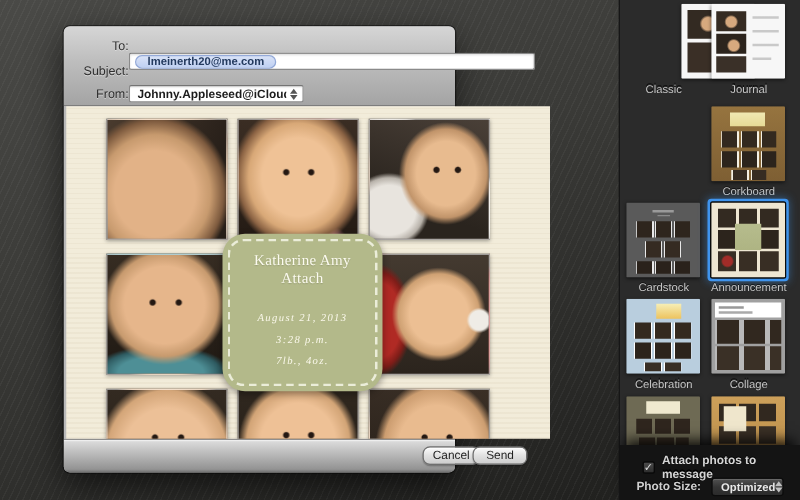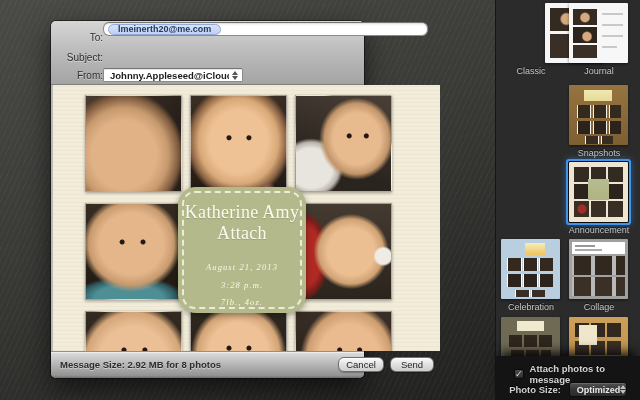--- a/index.html
+++ b/index.html
@@ -115,21 +115,21 @@
     background:#b3b98a; border-radius:18px;
     box-shadow:0 2px 6px rgba(0,0,0,.35);
     text-align:center; color:#fcfbf0;
   }
   .a-card::before {
     content:""; position:absolute; inset:4px;
     border:2px dashed rgba(252,251,240,.78); border-radius:13px;
   }
   .a-name {
     position:relative; margin-top:15px;
-    font-family:"Liberation Serif", serif; font-size:18px; line-height:1.15;
+    font-family:"Liberation Serif", serif; font-size:12px; line-height:1.15;
     letter-spacing:.3px; text-shadow:0 1px 1px rgba(0,0,0,.15);
   }
   .a-details {
     position:relative; margin-top:16px;
     font-family:"Liberation Serif", serif; font-style:italic;
     font-size:8.5px; line-height:2.05; letter-spacing:1.1px; color:#faf8ea;
   }
 
   
   .status-bar {
@@ -145,21 +145,21 @@
   }
   .bar-btn {
     position:absolute; top:5px; height:15px; border-radius:6px;
     background:linear-gradient(#fdfdfd,#e3e3e3 45%, #cdcdcd);
     border:1px solid #6f6f6f;
     font-size:9.5px; color:#1f1f1f; text-align:center; line-height:13px;
     box-shadow:inset 0 1px 0 rgba(255,255,255,.6), 0 1px 1px rgba(0,0,0,.25);
     cursor:default;
   }
   .btn-cancel { left:287px; width:46px; }
-  .btn-send  { left:339px; width:44px; }
+  .btn-send  { left:327px; width:44px; }
 
   
   .sidebar {
     position:absolute; left:495px; top:0; width:145px; height:400px;
     background:#2b2b2b; border-left:1px solid #161616;
   }
   .thumb-cell { position:absolute; width:60px; }
   .thumb {
     width:59px; height:60px; border-radius:1px;
     box-shadow:0 1px 3px rgba(0,0,0,.5);
@@ -264,21 +264,21 @@
   .tri-up.light { border-bottom-color:#c0c0c0; }
   .tri-down.light { border-top-color:#c0c0c0; }
 </style>
 </head>
 <body>
 
 <div class="window">
 
   <div class="form-area">
     <div class="form-label" style="left:8px; top:11px;">To:</div>
-    <div class="field" style="left:52px; top:1px; width:325px; height:14px;border-radius:6px;">
+    <div class="field" style="left:52px; top:21px; width:325px; height:14px;">
       <div class="token">lmeinerth20@me.com</div>
     </div>
 
     <div class="form-label" style="left:8px; top:31px;">Subject:</div>
 
     <div class="form-label" style="left:8px; top:49px;">From:</div>
     <div class="popup" style="left:52px; top:47px; width:140px; height:14px;">
       <span class="popup-text">Johnny.Appleseed@iCloud.com</span>
       <span class="stepper">
           <span class="tri-up"></span>
@@ -304,42 +304,45 @@
       </div>
       <div class="a-details">
         <div>August 21, 2013</div>
         <div>3:28 p.m.</div>
         <div>7lb., 4oz.</div>
       </div>
     </div>
   </div>
 
   <div class="status-bar">
-    <div class="msg-size">Message Size: 2.92 MB for 8 photos</div>
     <div class="bar-btn btn-cancel">Cancel</div>
     <div class="bar-btn btn-send">Send</div>
   </div>
 </div>
 
 <div class="sidebar">
 
   <div class="thumb-cell" style="left:5px; top:3px;padding-left:44px;">
     <div class="thumb t-classic"></div>
     <div class="thumb-label">Classic</div>
   </div>
   <div class="thumb-cell" style="left:73px; top:3px;">
     <div class="thumb t-journal"></div>
     <div class="thumb-label">Journal</div>
   </div>
 
   <div class="thumb-cell" style="left:73px; top:85px;">
     <div class="thumb t-corkboard"></div>
-    <div class="thumb-label">Snapshots</div>
-  </div>
-
+    <div class="thumb-label">Corkboard</div>
+  </div>
+
+  <div class="thumb-cell" style="left:5px; top:162px;">
+    <div class="thumb t-cardstock"></div>
+    <div class="thumb-label">Cardstock</div>
+  </div>
   <div class="thumb-cell" style="left:5px; top:239px;">
     <div class="thumb t-celebration"></div>
     <div class="thumb-label">Celebration</div>
   </div>
 
   <div class="thumb-cell" style="left:73px; top:162px;">
     <div class="thumb t-announcement selected"></div>
     <div class="thumb-label">Announcement</div>
   </div>
   <div class="thumb-cell" style="left:73px; top:239px;">

